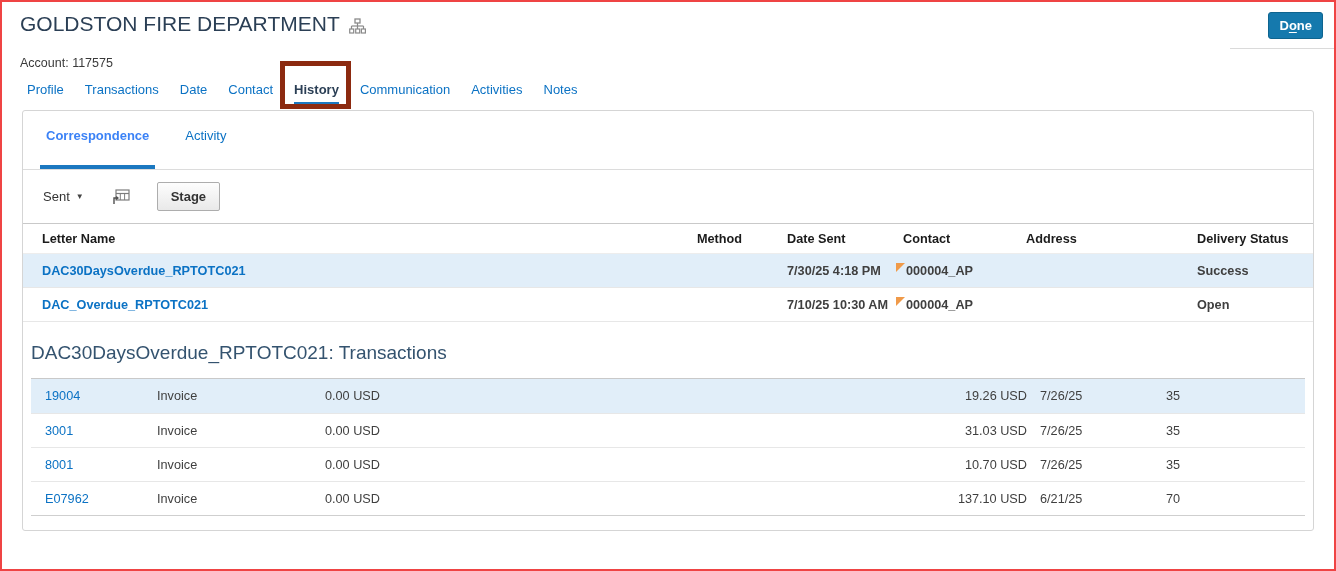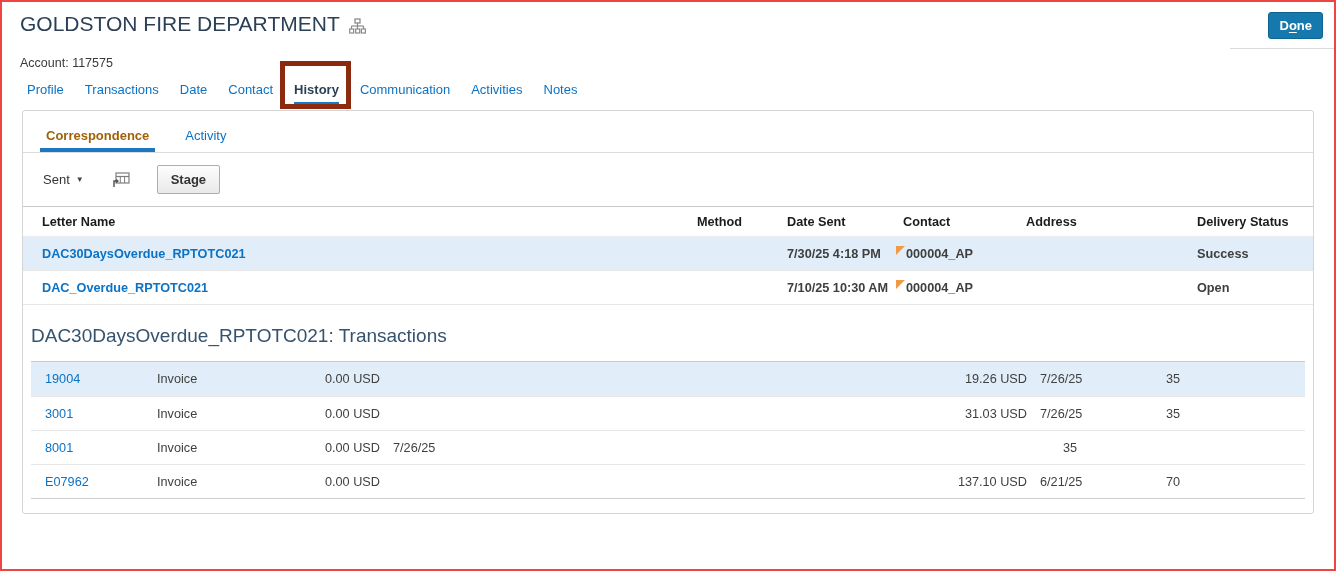--- a/index.html
+++ b/index.html
@@ -28,21 +28,21 @@
   .tab { font-size:13px; color: var(--link); padding-bottom: 9px; position:relative; cursor:pointer; white-space:nowrap; }
   .tab.active { color:#2b3f55; font-weight:700; border-bottom:4px solid #1b78c0; padding-bottom:5px; }
   .annotation-box {
     position:absolute; left:-14px; right:-12px; top:-21px; bottom:-7px;
     border:5px solid var(--annotation); z-index:4; pointer-events:none;
   }
   
   .panel { margin: 4px 20px 0 20px; border:1px solid #d5d5d5; border-radius:3px; background:#fff; }
   .subtabs { display:flex; gap:24px; padding: 17px 0 0 17px; border-bottom:1px solid #dcdcdc; }
   .subtab { font-size:13px; color:var(--link); padding:0 6px 9px 6px; cursor:pointer; }
-  .subtab.active { color:#a16207; font-weight:700; border-bottom:4px solid #1b78c0; padding-bottom:5px; }
+  .subtab.active { color:#3b82f6; font-weight:700; border-bottom:4px solid #1b78c0; padding-bottom:22px; }
   .toolbar { display:flex; align-items:center; padding: 12px 0 12px 20px; border-bottom:1px solid #c9c9c9; }
   .view-menu { font-size:13px; color:#333; display:flex; align-items:center; gap:6px; cursor:pointer; }
   .caret { font-size:8px; color:#444; line-height:1; }
   .detach { margin-left:28px; display:inline-flex; cursor:pointer; }
   .resend-btn {
     margin-left:27px; font: bold 13px "Liberation Sans", sans-serif; color:#333;
     background: linear-gradient(#fdfdfd, #e9e9e9); border:1px solid #adadad;
     border-radius:2px; padding: 6px 13px; cursor:pointer;
   }
   
@@ -187,20 +187,21 @@
             <div class="c3">0.00 USD</div>
             <div class="c4">31.03 USD</div>
             <div class="c5">7/26/25</div>
             <div class="c6">35</div>
             <div class="c7"></div>
           </div>
           <div class="tx-row tx-body-row">
             <div class="c1"><a class="cell-link">8001</a></div>
             <div class="c2">Invoice</div>
             <div class="c3">0.00 USD</div>
+            <div class="c4">10.70 USD</div>
             <div class="c5">7/26/25</div>
             <div class="c6">35</div>
             <div class="c7"></div>
           </div>
           <div class="tx-row tx-body-row">
             <div class="c1"><a class="cell-link">E07962</a></div>
             <div class="c2">Invoice</div>
             <div class="c3">0.00 USD</div>
             <div class="c4">137.10 USD</div>
             <div class="c5">6/21/25</div>

